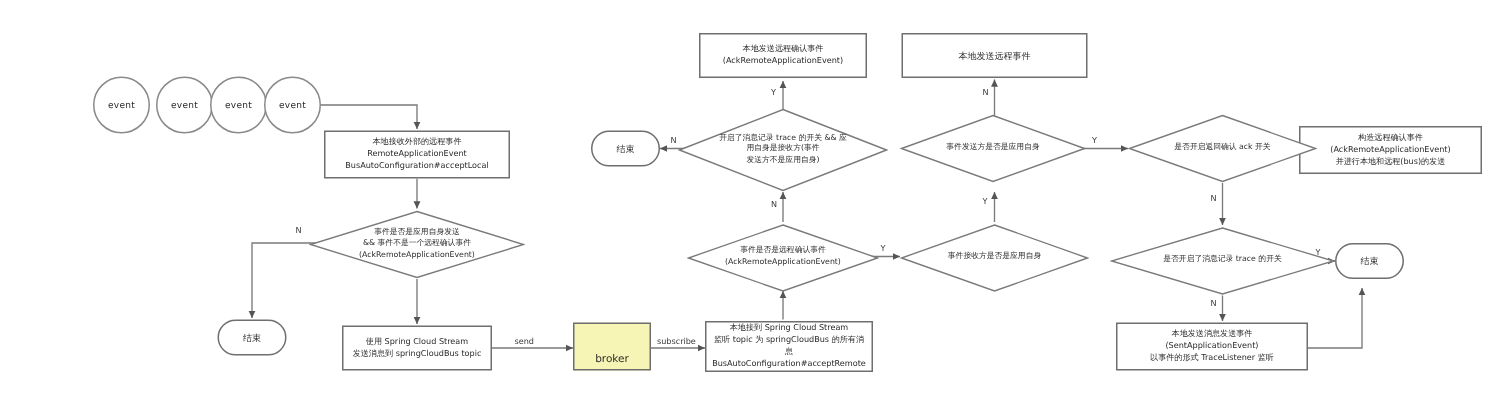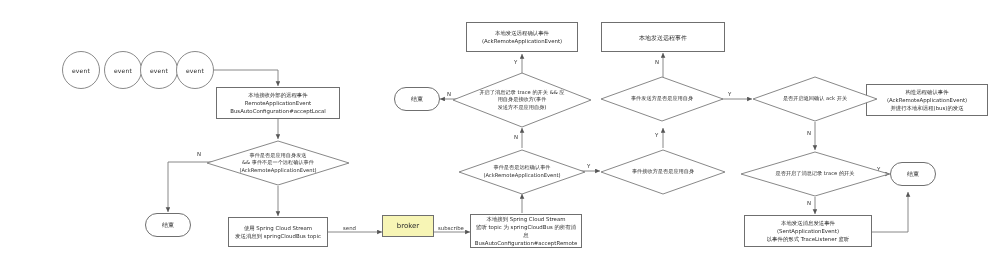--- a/index.html
+++ b/index.html
@@ -130,21 +130,21 @@
 
   <div class="node pill" style="left:145px;top:213px;width:46px;height:24px;">
     <span>结束</span>
   </div>
 
   <div class="node rect ml" style="left:228px;top:217px;width:100px;height:30px;">
     <span>使用 Spring Cloud Stream
 发送消息到 springCloudBus topic</span>
   </div>
 
-  <div class="node rect accent" style="left:382px;top:215px;width:52px;height:22px;">
+  <div class="node rect accent" style="left:382px;top:215px;width:52px;height:32px;align-items:flex-end;">
     <span>broker</span>
   </div>
 
   <div class="node rect ml" style="left:470px;top:214px;width:112px;height:34px;">
     <span>本地接到 Spring Cloud Stream
 监听 topic 为 springCloudBus 的所有消息
 BusAutoConfiguration#acceptRemote</span>
   </div>
 
   <div class="node diamond" style="left:458px;top:149px;width:128px;height:46px;">

